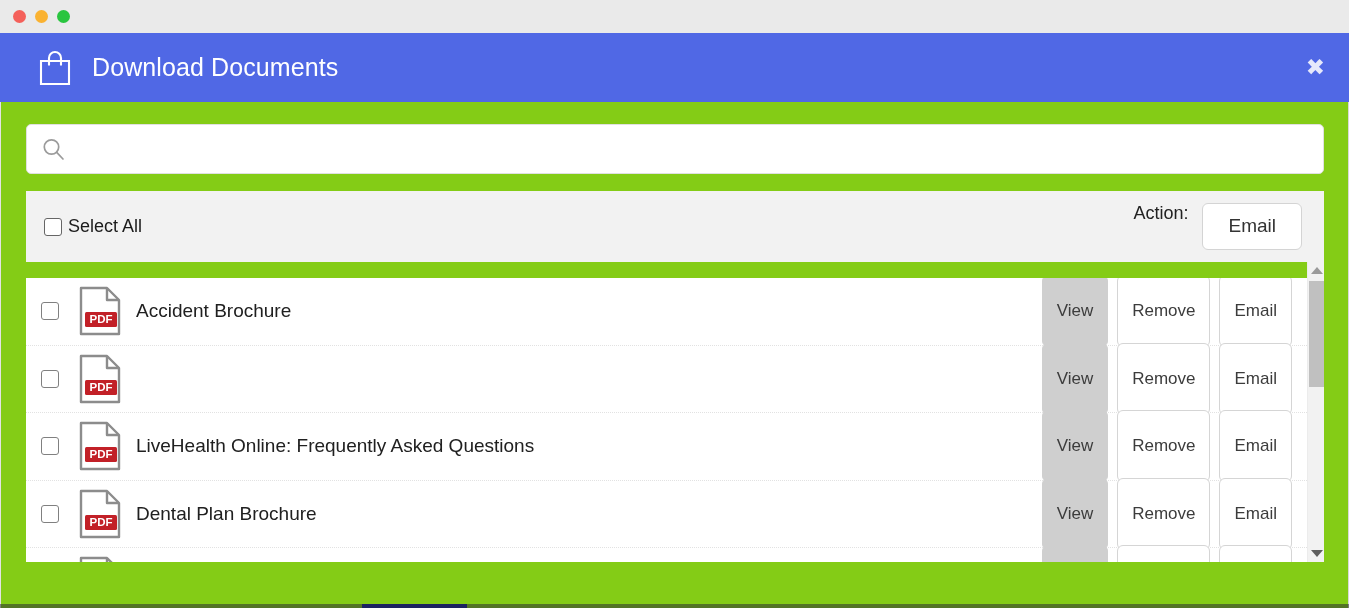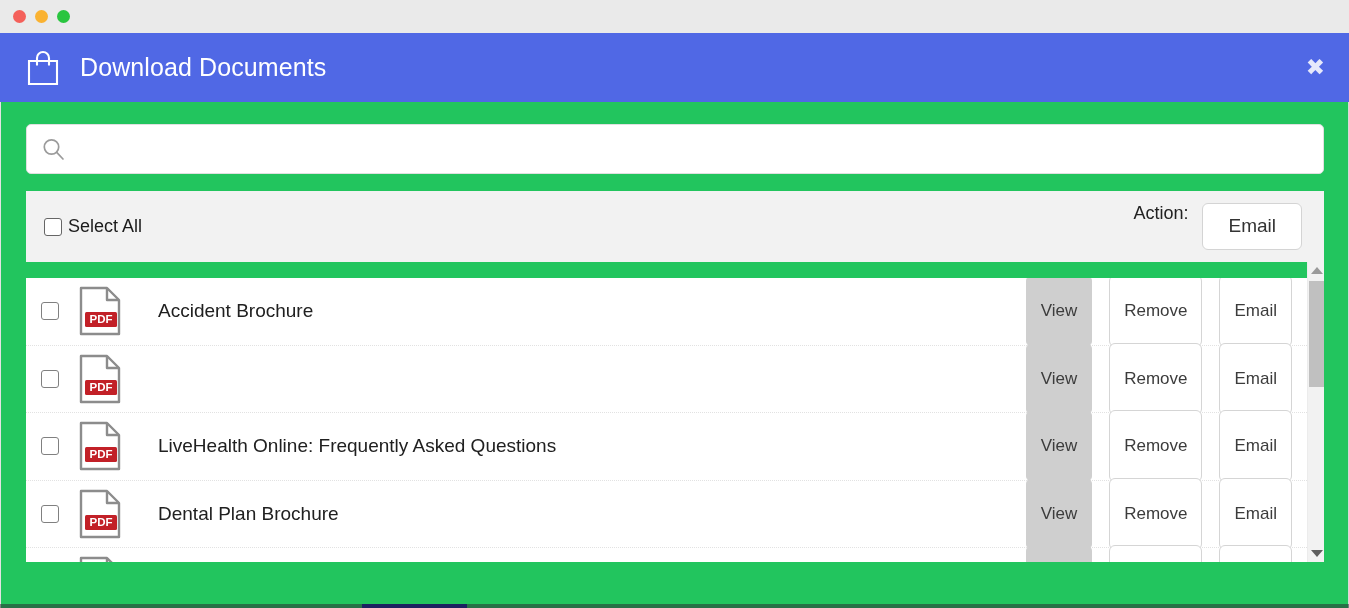--- a/index.html
+++ b/index.html
@@ -44,21 +44,21 @@
 
   
   .modal-header {
     position: absolute;
     top: 33px; left: 0;
     width: 1349px;
     height: 69px;
     background: #5068e5;
     display: flex;
     align-items: center;
-    padding: 0 22px 0 25px;
+    padding: 0 22px 0 37px;
   }
   .bag-icon { width: 36px; height: 38px; flex: 0 0 auto; display: block; }
   .modal-title {
     color: #ffffff;
     font-size: 25px;
     font-weight: 400;
     margin-left: 19px;
     letter-spacing: 0.1px;
     white-space: nowrap;
   }
@@ -73,21 +73,21 @@
     font-family: "DejaVu Sans", sans-serif;
     padding: 0 2px;
   }
 
   
   .modal-body {
     position: absolute;
     top: 102px; left: 0;
     width: 1349px;
     height: 506px;
-    background: #22c55e;
+    background: #84cc16;
     border-left: 1px solid #e3e3e3;
     border-right: 1px solid #d9d9d9;
   }
 
   
   .search-wrap {
     margin: 22px 24px 0 25px;
     height: 50px;
     border: 1px solid #e0e0e0;
     border-radius: 5px;
@@ -190,21 +190,21 @@
     border-radius: 3px;
     background: #fff;
     flex: 0 0 auto;
     cursor: pointer;
     display: block;
   }
   .pdf-icon { width: 48px; height: 52px; margin-left: 18px; flex: 0 0 auto; display: block; }
   .doc-title {
     font-size: 19px;
     color: #202020;
-    margin-left: 33px;
+    margin-left: 11px;
     white-space: nowrap;
     overflow: hidden;
   }
   .row-actions {
     margin-left: auto;
     display: flex;
     align-items: center;
     gap: 9px;
     padding-right: 19px;
   }
@@ -213,21 +213,20 @@
     background: #ffffff;
     border-radius: 6px;
     font-size: 17px;
     color: #3c3c3c;
     padding: 25px 14px;
     min-width: 60px;
     text-align: right;
     font-family: "Liberation Sans", sans-serif;
     cursor: pointer;
     line-height: 1.15;
-    margin-left: 8px;
   }
   .rbtn.view {
     background: #cfcfcf;
     border-color: #cfcfcf;
     color: #3c3c3c;
   }
 
   
   .scrollbar {
     position: absolute;

